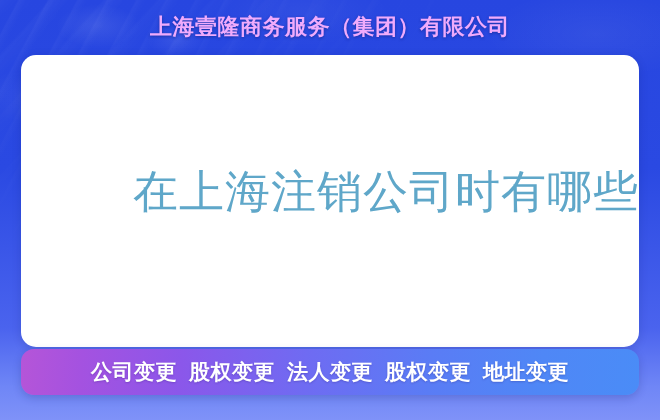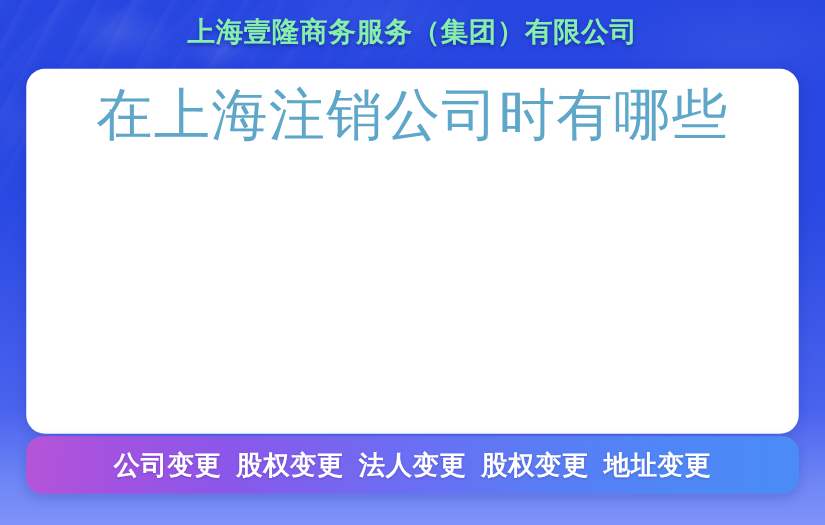--- a/index.html
+++ b/index.html
@@ -76,21 +76,21 @@
     pointer-events: none;
   }
 
   
   .header {
     position: absolute;
     left: 0;
     top: 12px;
     width: 660px;
     text-align: center;
-    color: #86efac;
+    color: #f0abfc;
     font-size: 22px;
     font-weight: bold;
     letter-spacing: 0.5px;
     line-height: 30px;
     text-shadow: 0 1px 3px rgba(10,20,90,0.45);
     white-space: nowrap;
   }
 
   
   .card {
@@ -105,21 +105,22 @@
     overflow: hidden;
   }
 
   .card-inner {
     position: absolute;
     left: 0;
     top: 0;
     width: 100%;
     height: 100%;
     display: flex;
-    align-items: flex-start;
+    flex-direction: column;
+    align-items: flex-end;
     justify-content: center;
     padding-bottom: 18px;
   }
 
   .title-line {
     color: #5fa7c9;
     font-size: 45px;
     font-weight: normal;
     line-height: 74px;
     letter-spacing: 1px;

